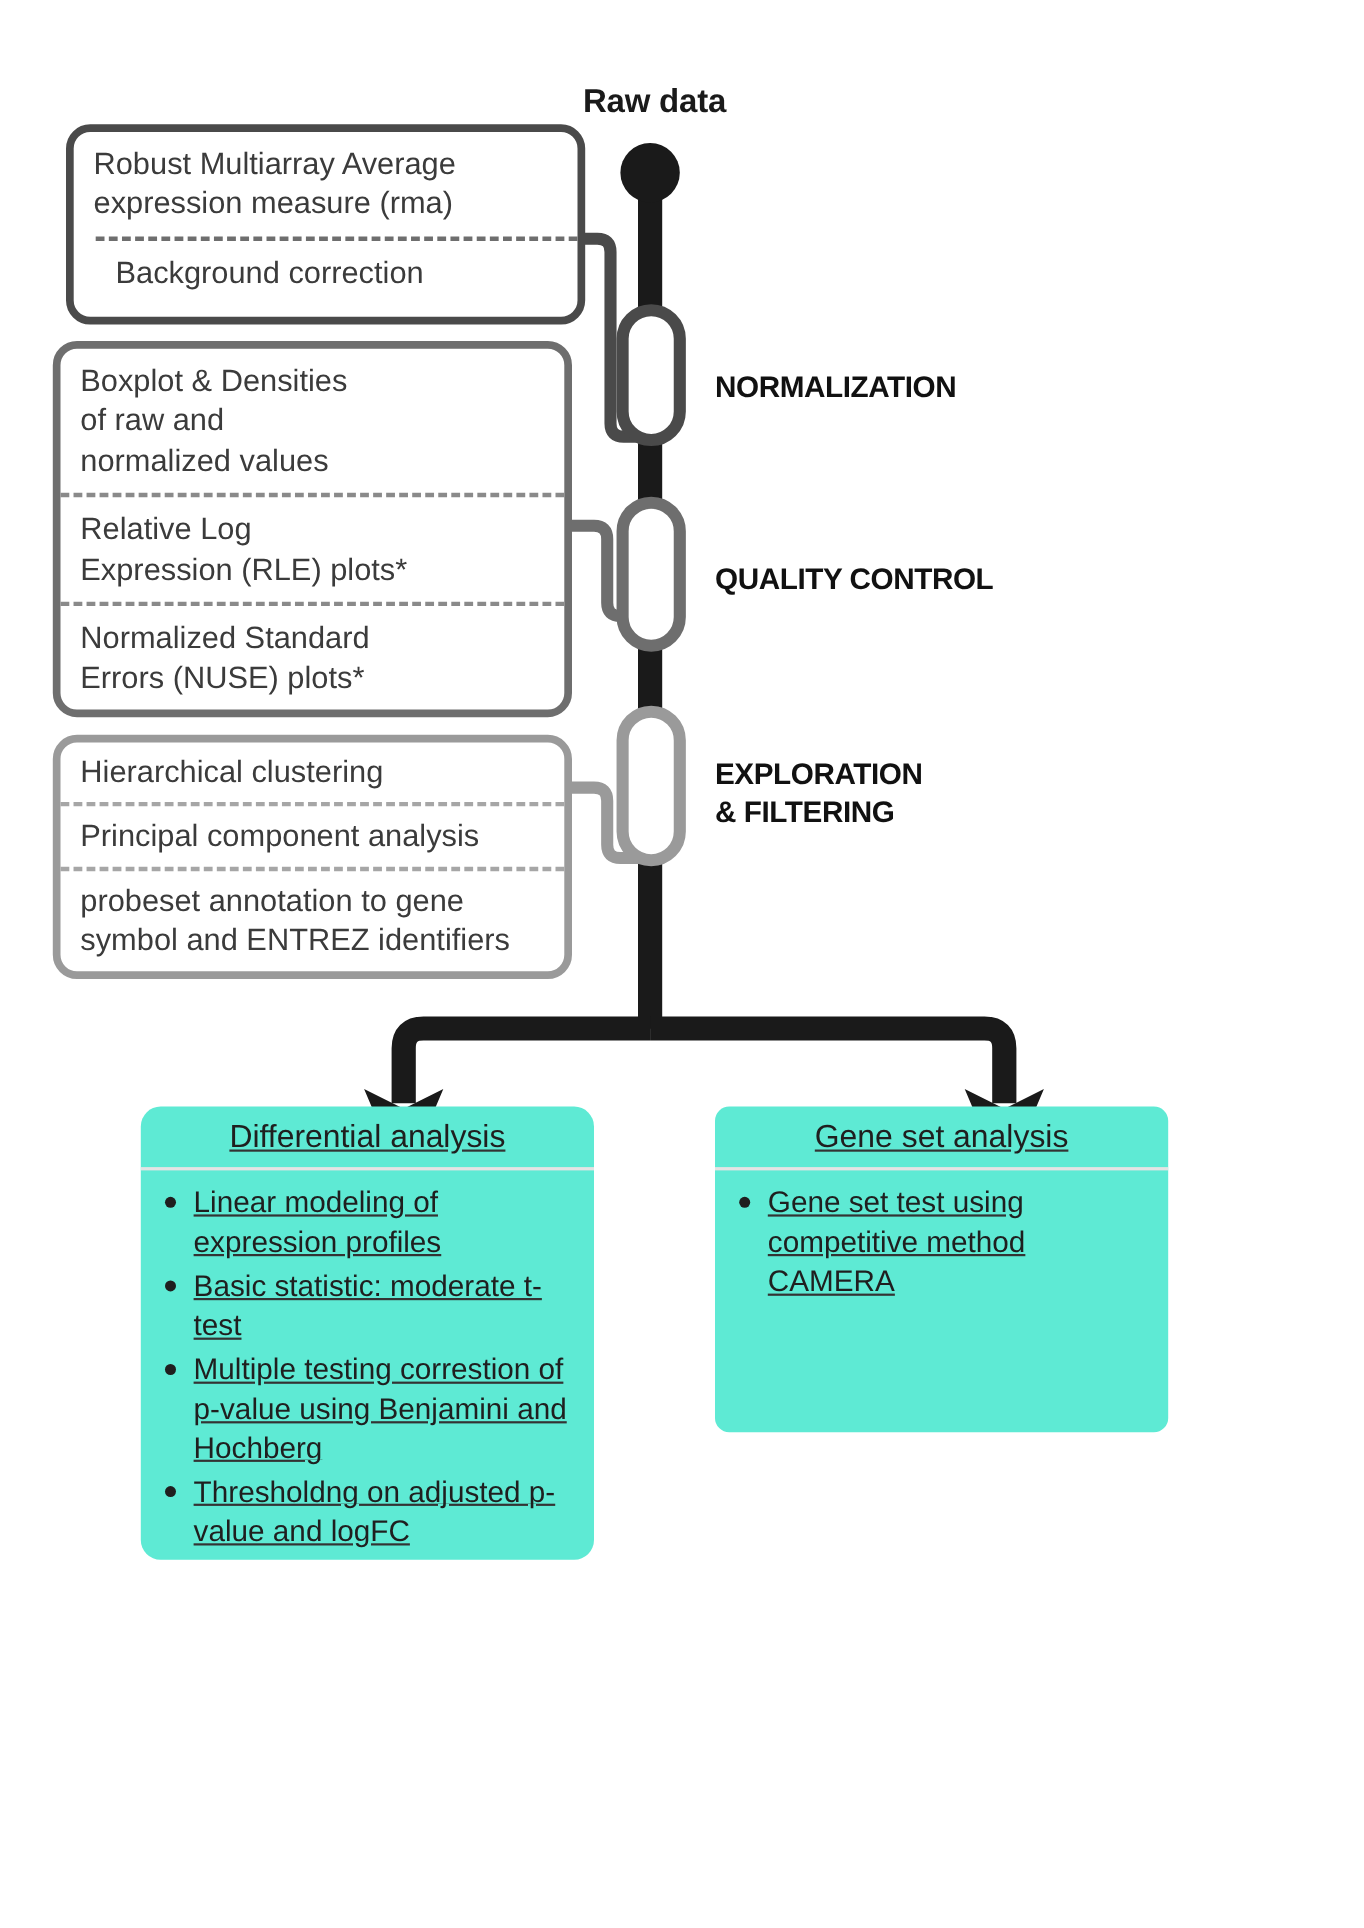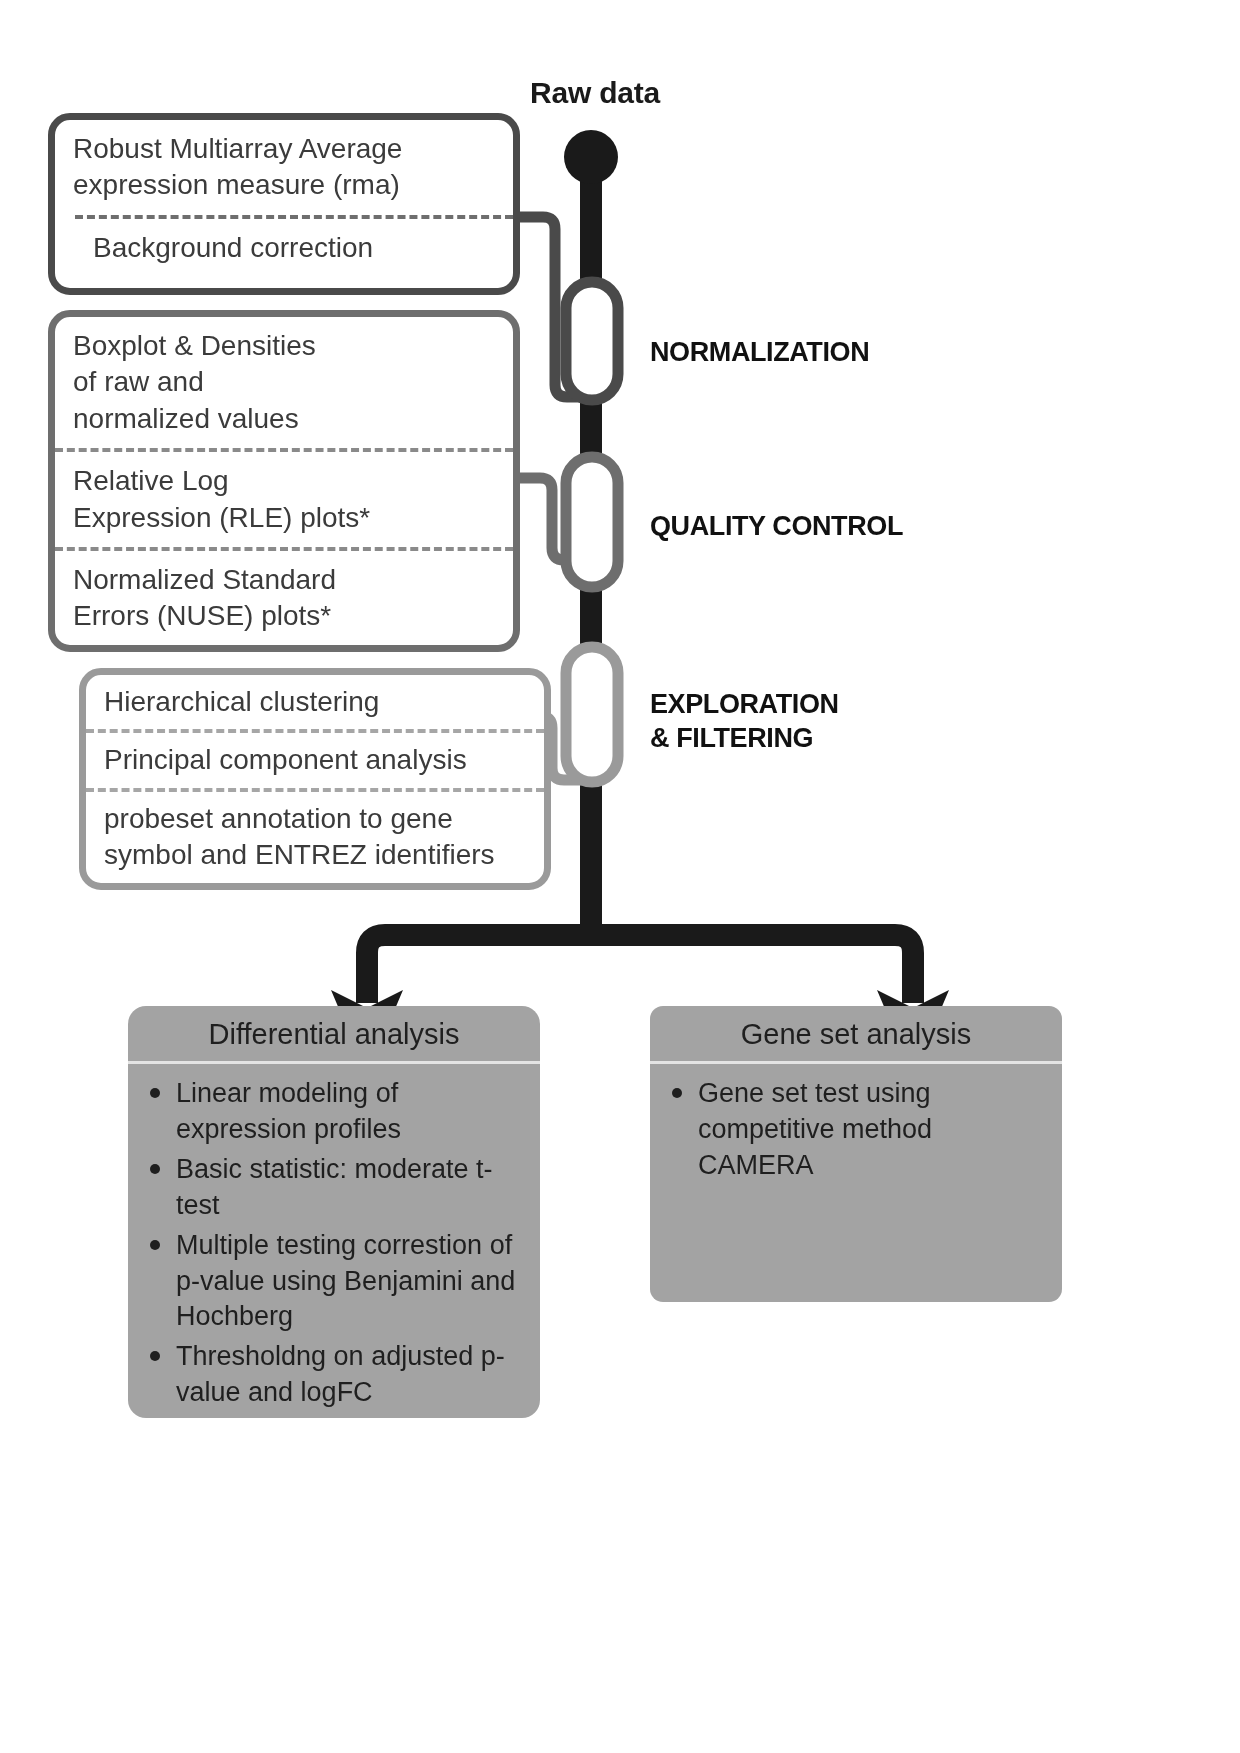--- a/index.html
+++ b/index.html
@@ -63,34 +63,34 @@
     color: #3b3b3b;
     padding: 11px 16px 11px 18px;
     box-sizing: border-box;
   }
   .stage-box .sec + .sec {
     border-top-style: dashed;
     border-top-width: 4px;
   }
 
   #box-normalization {
-    left: 48px;  top: 113px;  width: 472px; height: 182px;
+    left: 60px;  top: 113px;  width: 472px; height: 182px;
     border-width: 7px;  border-color: #4a4a4a;
   }
   #box-normalization .sec + .sec { border-top-color: #6e6e6e; margin-left: 20px; }
 
   #box-qc {
     left: 48px;  top: 310px;  width: 472px; height: 342px;
     border-width: 7px;  border-color: #6e6e6e;
   }
   #box-qc .sec + .sec { border-top-color: #8a8a8a; }
 
   #box-exploration {
     left: 48px;  top: 668px;  width: 472px; height: 222px;
-    border-width: 7px;  border-color: #9a9a9a; margin-left: 31px;
+    border-width: 7px;  border-color: #9a9a9a;
   }
   #box-exploration .sec + .sec { border-top-color: #a6a6a6; }
   #box-exploration .sec { padding-top: 9px; padding-bottom: 9px; }
 
   
   .stage-label {
     position: absolute;
     font-size: 27px;
     font-weight: bold;
     color: #111111;
@@ -100,24 +100,25 @@
     white-space: pre-line;
   }
   #label-normalization { left: 650px; top: 336px; }
   #label-qc           { left: 650px; top: 510px; }
   #label-exploration  { left: 650px; top: 688px; }
 
   
   .result-panel {
     position: absolute;
     box-sizing: border-box;
-    background: #a3a3a3;
+    background: #5eead4;
     border-radius: 18px;
     z-index: 3;
     overflow: hidden;
+    text-decoration: underline;
   }
   .result-panel .panel-title {
     text-align: center;
     font-size: 29px;
     color: #1f1f1f;
     padding: 12px 10px 10px 10px;
     border-bottom: 3px solid #e4e4e4;
   }
   .result-panel ul {
     list-style: none;

